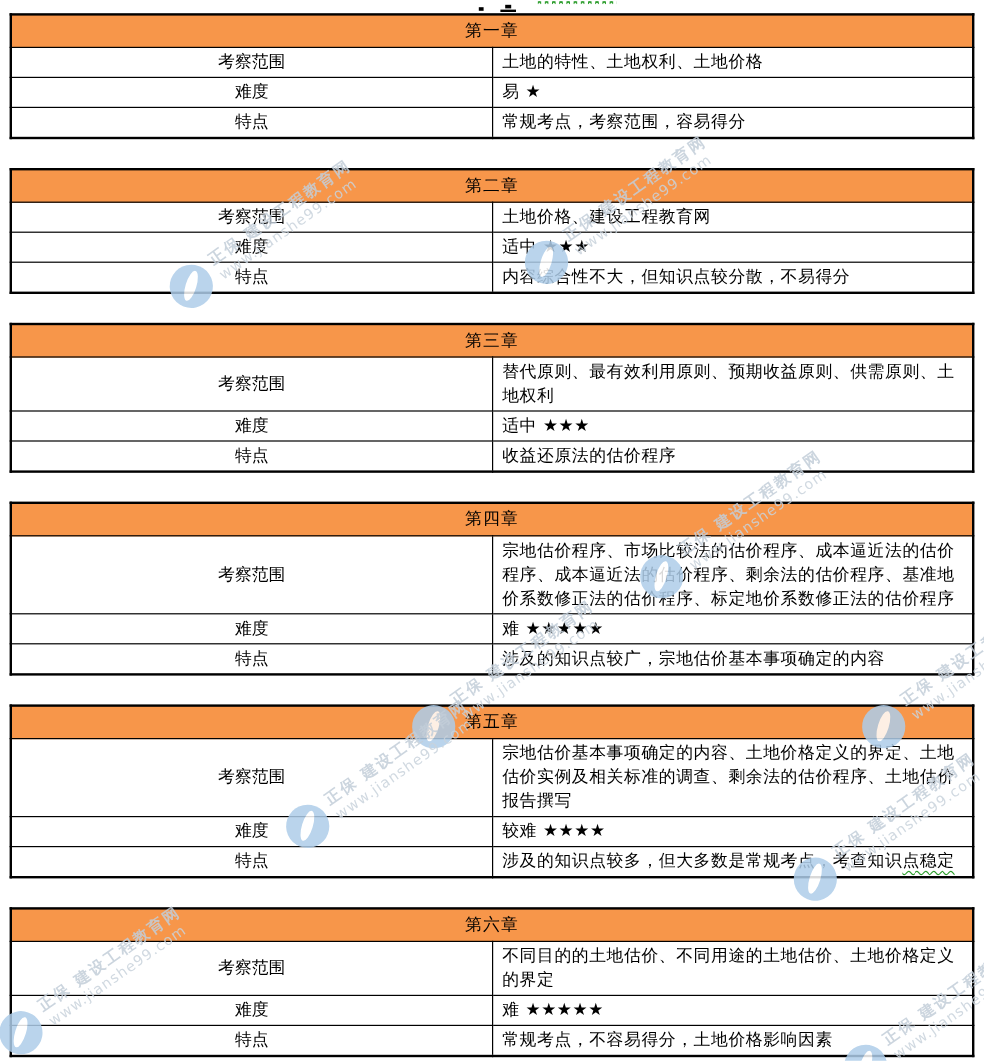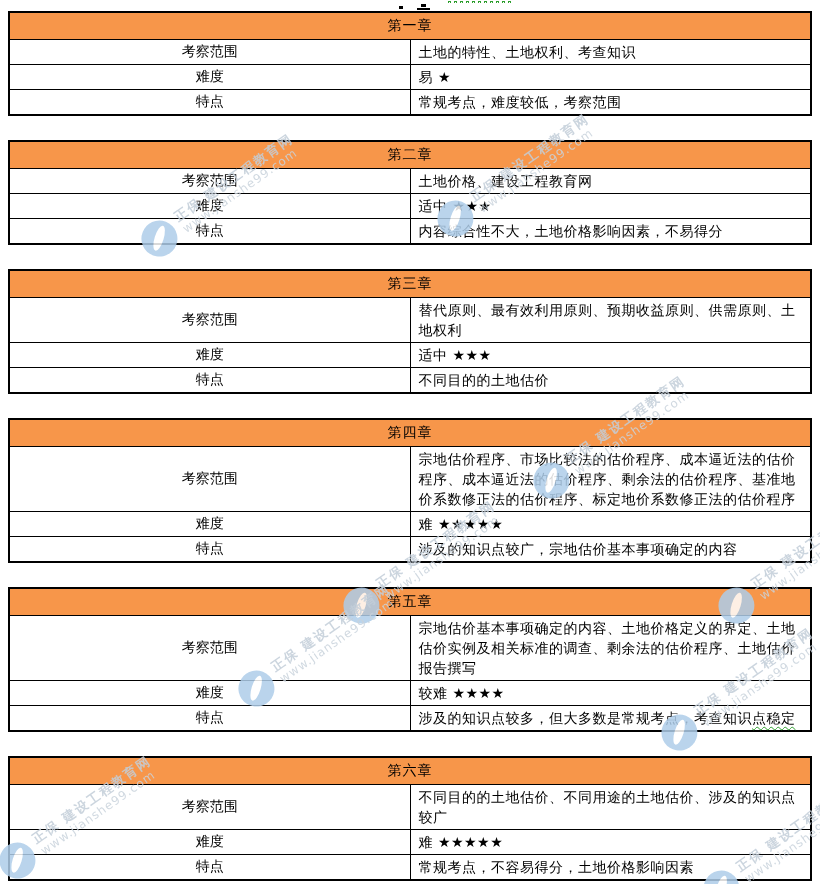--- a/index.html
+++ b/index.html
@@ -141,29 +141,29 @@
 
   <table class="chap">
     <thead>
         <tr>
           <th class="chap-h" colspan="2">第一章</th>
         </tr>
       </thead>
     <tbody>
       <tr>
         <td class="lbl">考察范围</td>
-        <td class="val">土地的特性、土地权利、考查知识</td>
+        <td class="val">土地的特性、土地权利、土地价格</td>
       </tr>
       <tr>
         <td class="lbl">难度</td>
         <td class="val">易 ★</td>
       </tr>
       <tr>
         <td class="lbl">特点</td>
-        <td class="val">常规考点，难度较低，考察范围</td>
+        <td class="val">常规考点，考察范围，容易得分</td>
       </tr>
     </tbody>
   </table>
 
   <table class="chap">
     <thead>
         <tr>
           <th class="chap-h" colspan="2">第二章</th>
         </tr>
       </thead>
@@ -171,21 +171,21 @@
       <tr>
         <td class="lbl">考察范围</td>
         <td class="val">土地价格、建设工程教育网</td>
       </tr>
       <tr>
         <td class="lbl">难度</td>
         <td class="val">适中 ★★★</td>
       </tr>
       <tr>
         <td class="lbl">特点</td>
-        <td class="val">内容综合性不大，土地价格影响因素，不易得分</td>
+        <td class="val">内容综合性不大，但知识点较分散，不易得分</td>
       </tr>
     </tbody>
   </table>
 
   <table class="chap">
     <thead>
         <tr>
           <th class="chap-h" colspan="2">第三章</th>
         </tr>
       </thead>
@@ -193,21 +193,21 @@
       <tr>
         <td class="lbl">考察范围</td>
         <td class="val">替代原则、最有效利用原则、预期收益原则、供需原则、土地权利</td>
       </tr>
       <tr>
         <td class="lbl">难度</td>
         <td class="val">适中 ★★★</td>
       </tr>
       <tr>
         <td class="lbl">特点</td>
-        <td class="val">不同目的的土地估价</td>
+        <td class="val">收益还原法的估价程序</td>
       </tr>
     </tbody>
   </table>
 
   <table class="chap">
     <thead>
         <tr>
           <th class="chap-h" colspan="2">第四章</th>
         </tr>
       </thead>
@@ -251,21 +251,21 @@
 
   <table class="chap">
     <thead>
         <tr>
           <th class="chap-h" colspan="2">第六章</th>
         </tr>
       </thead>
     <tbody>
       <tr>
         <td class="lbl">考察范围</td>
-        <td class="val">不同目的的土地估价、不同用途的土地估价、涉及的知识点较广</td>
+        <td class="val">不同目的的土地估价、不同用途的土地估价、土地价格定义的界定</td>
       </tr>
       <tr>
         <td class="lbl">难度</td>
         <td class="val">难 ★★★★★</td>
       </tr>
       <tr>
         <td class="lbl">特点</td>
         <td class="val">常规考点，不容易得分，土地价格影响因素</td>
       </tr>
     </tbody>

